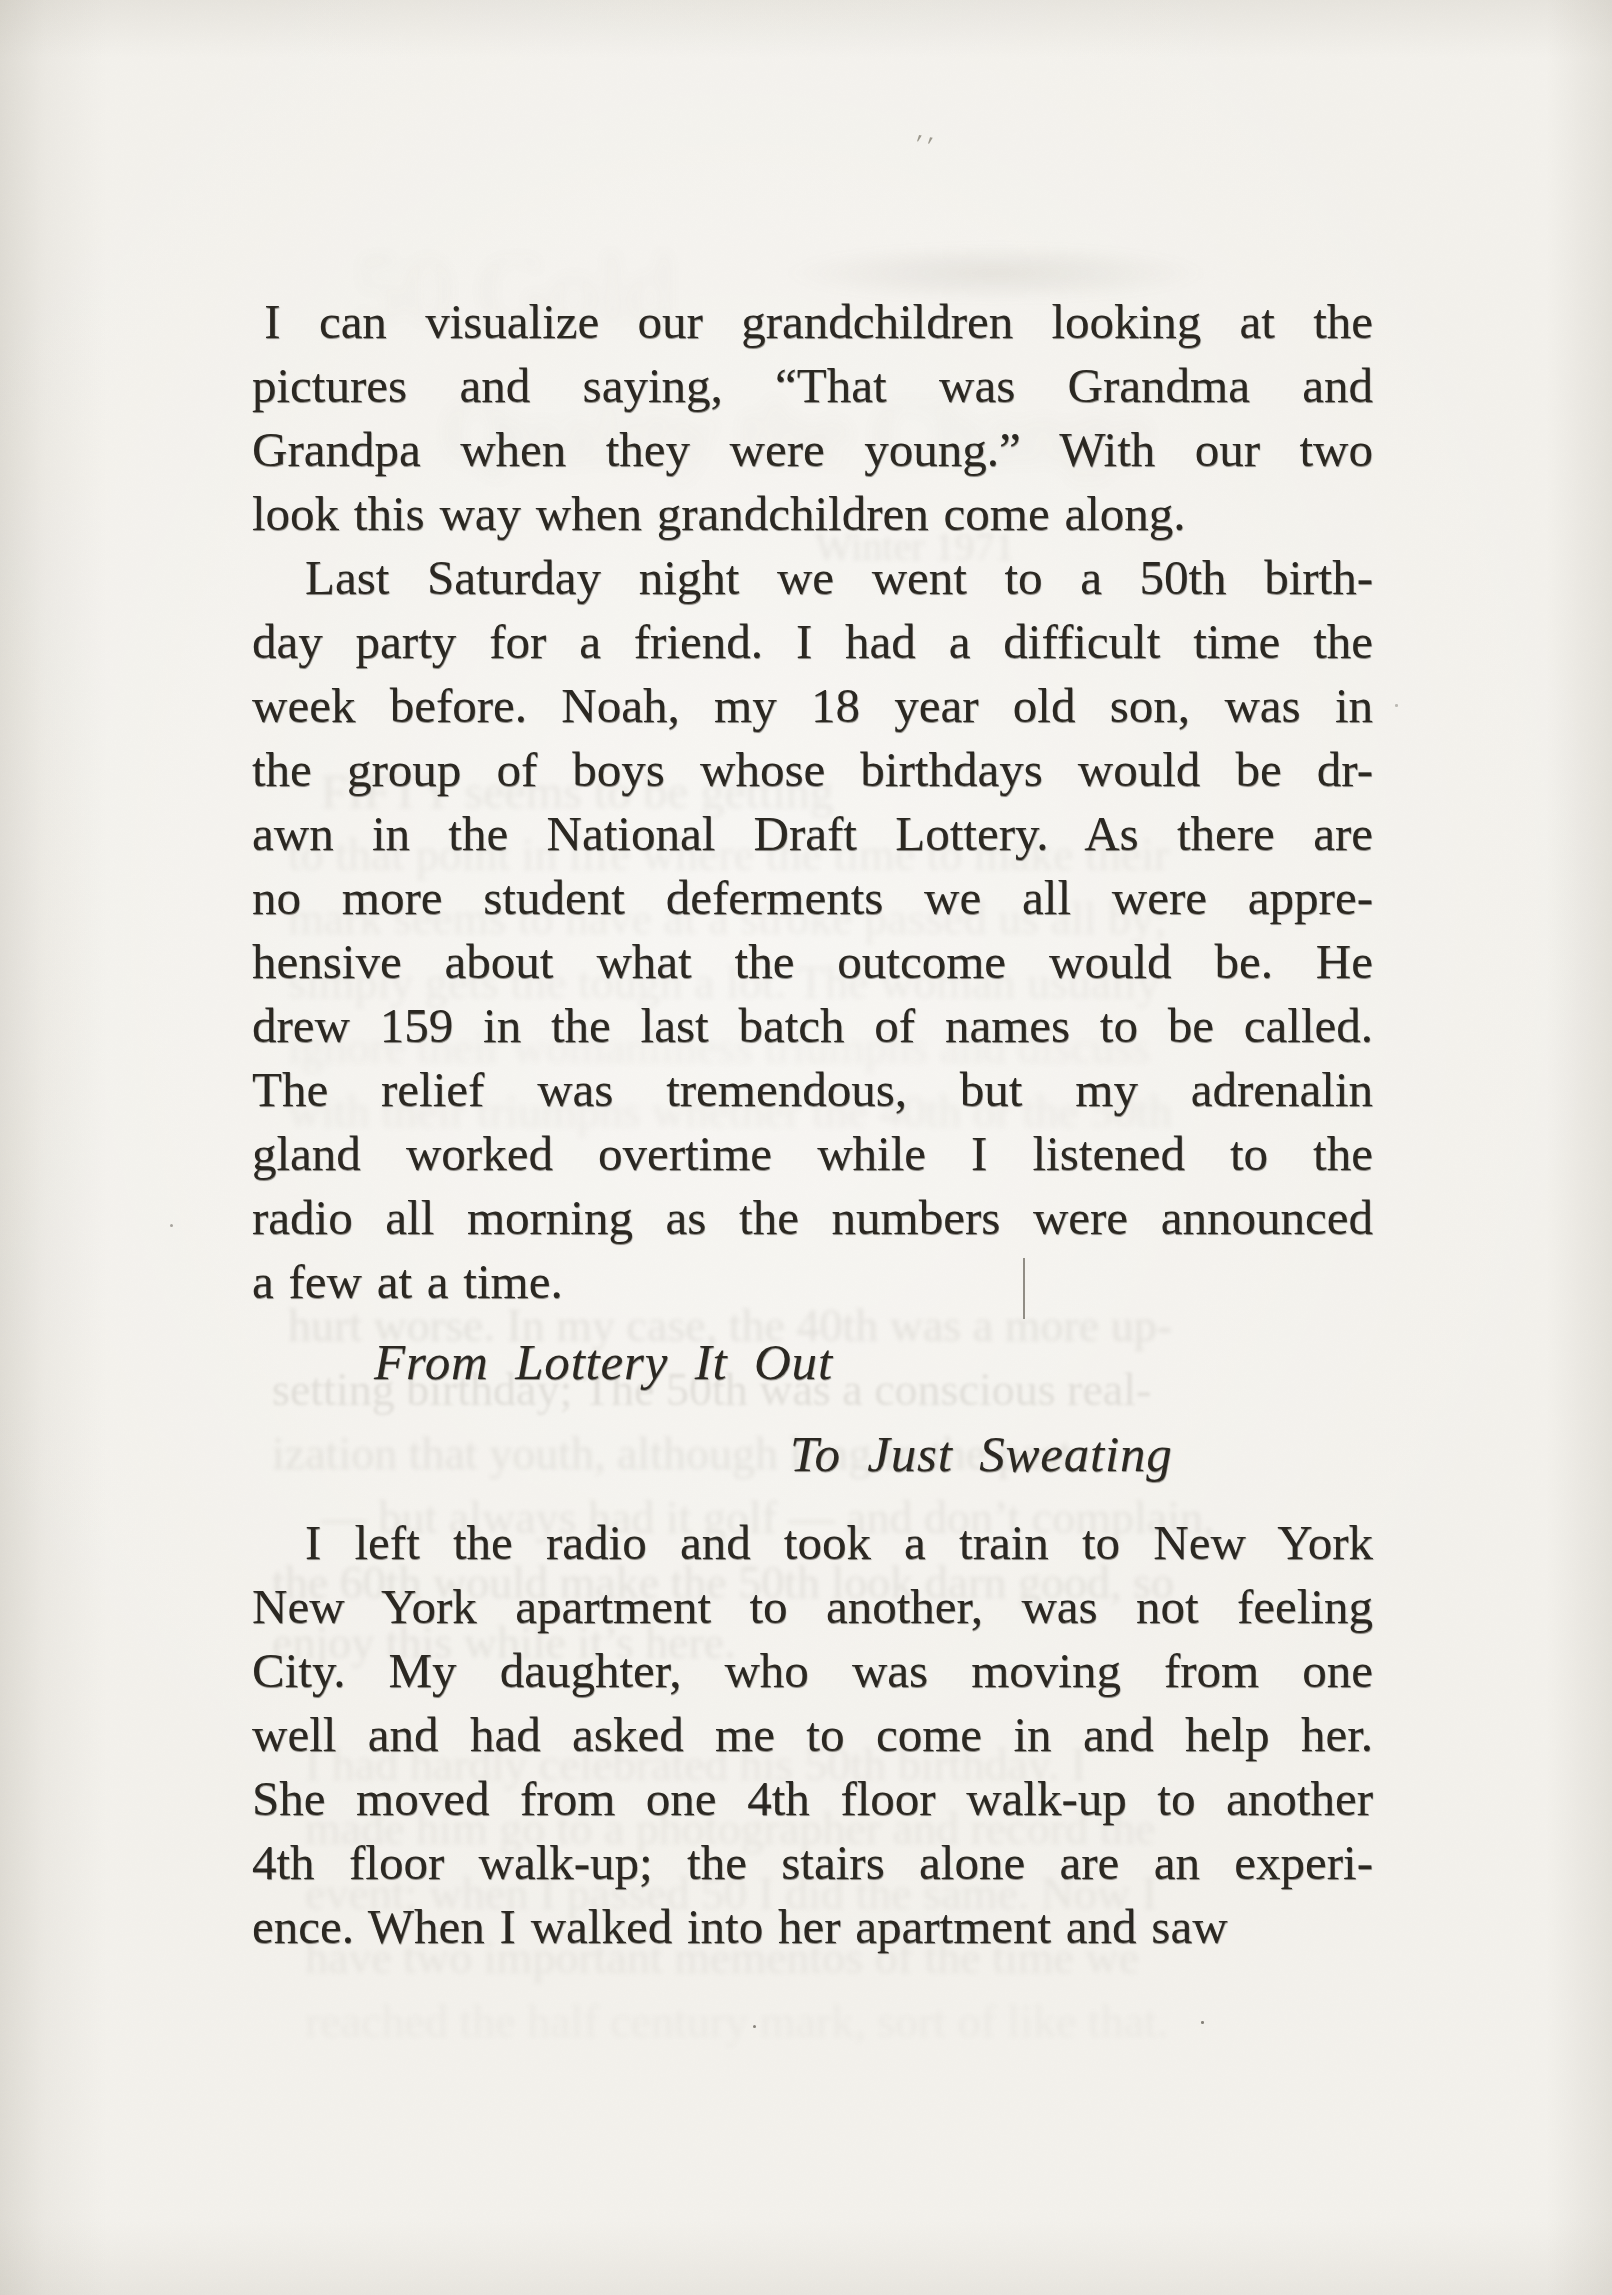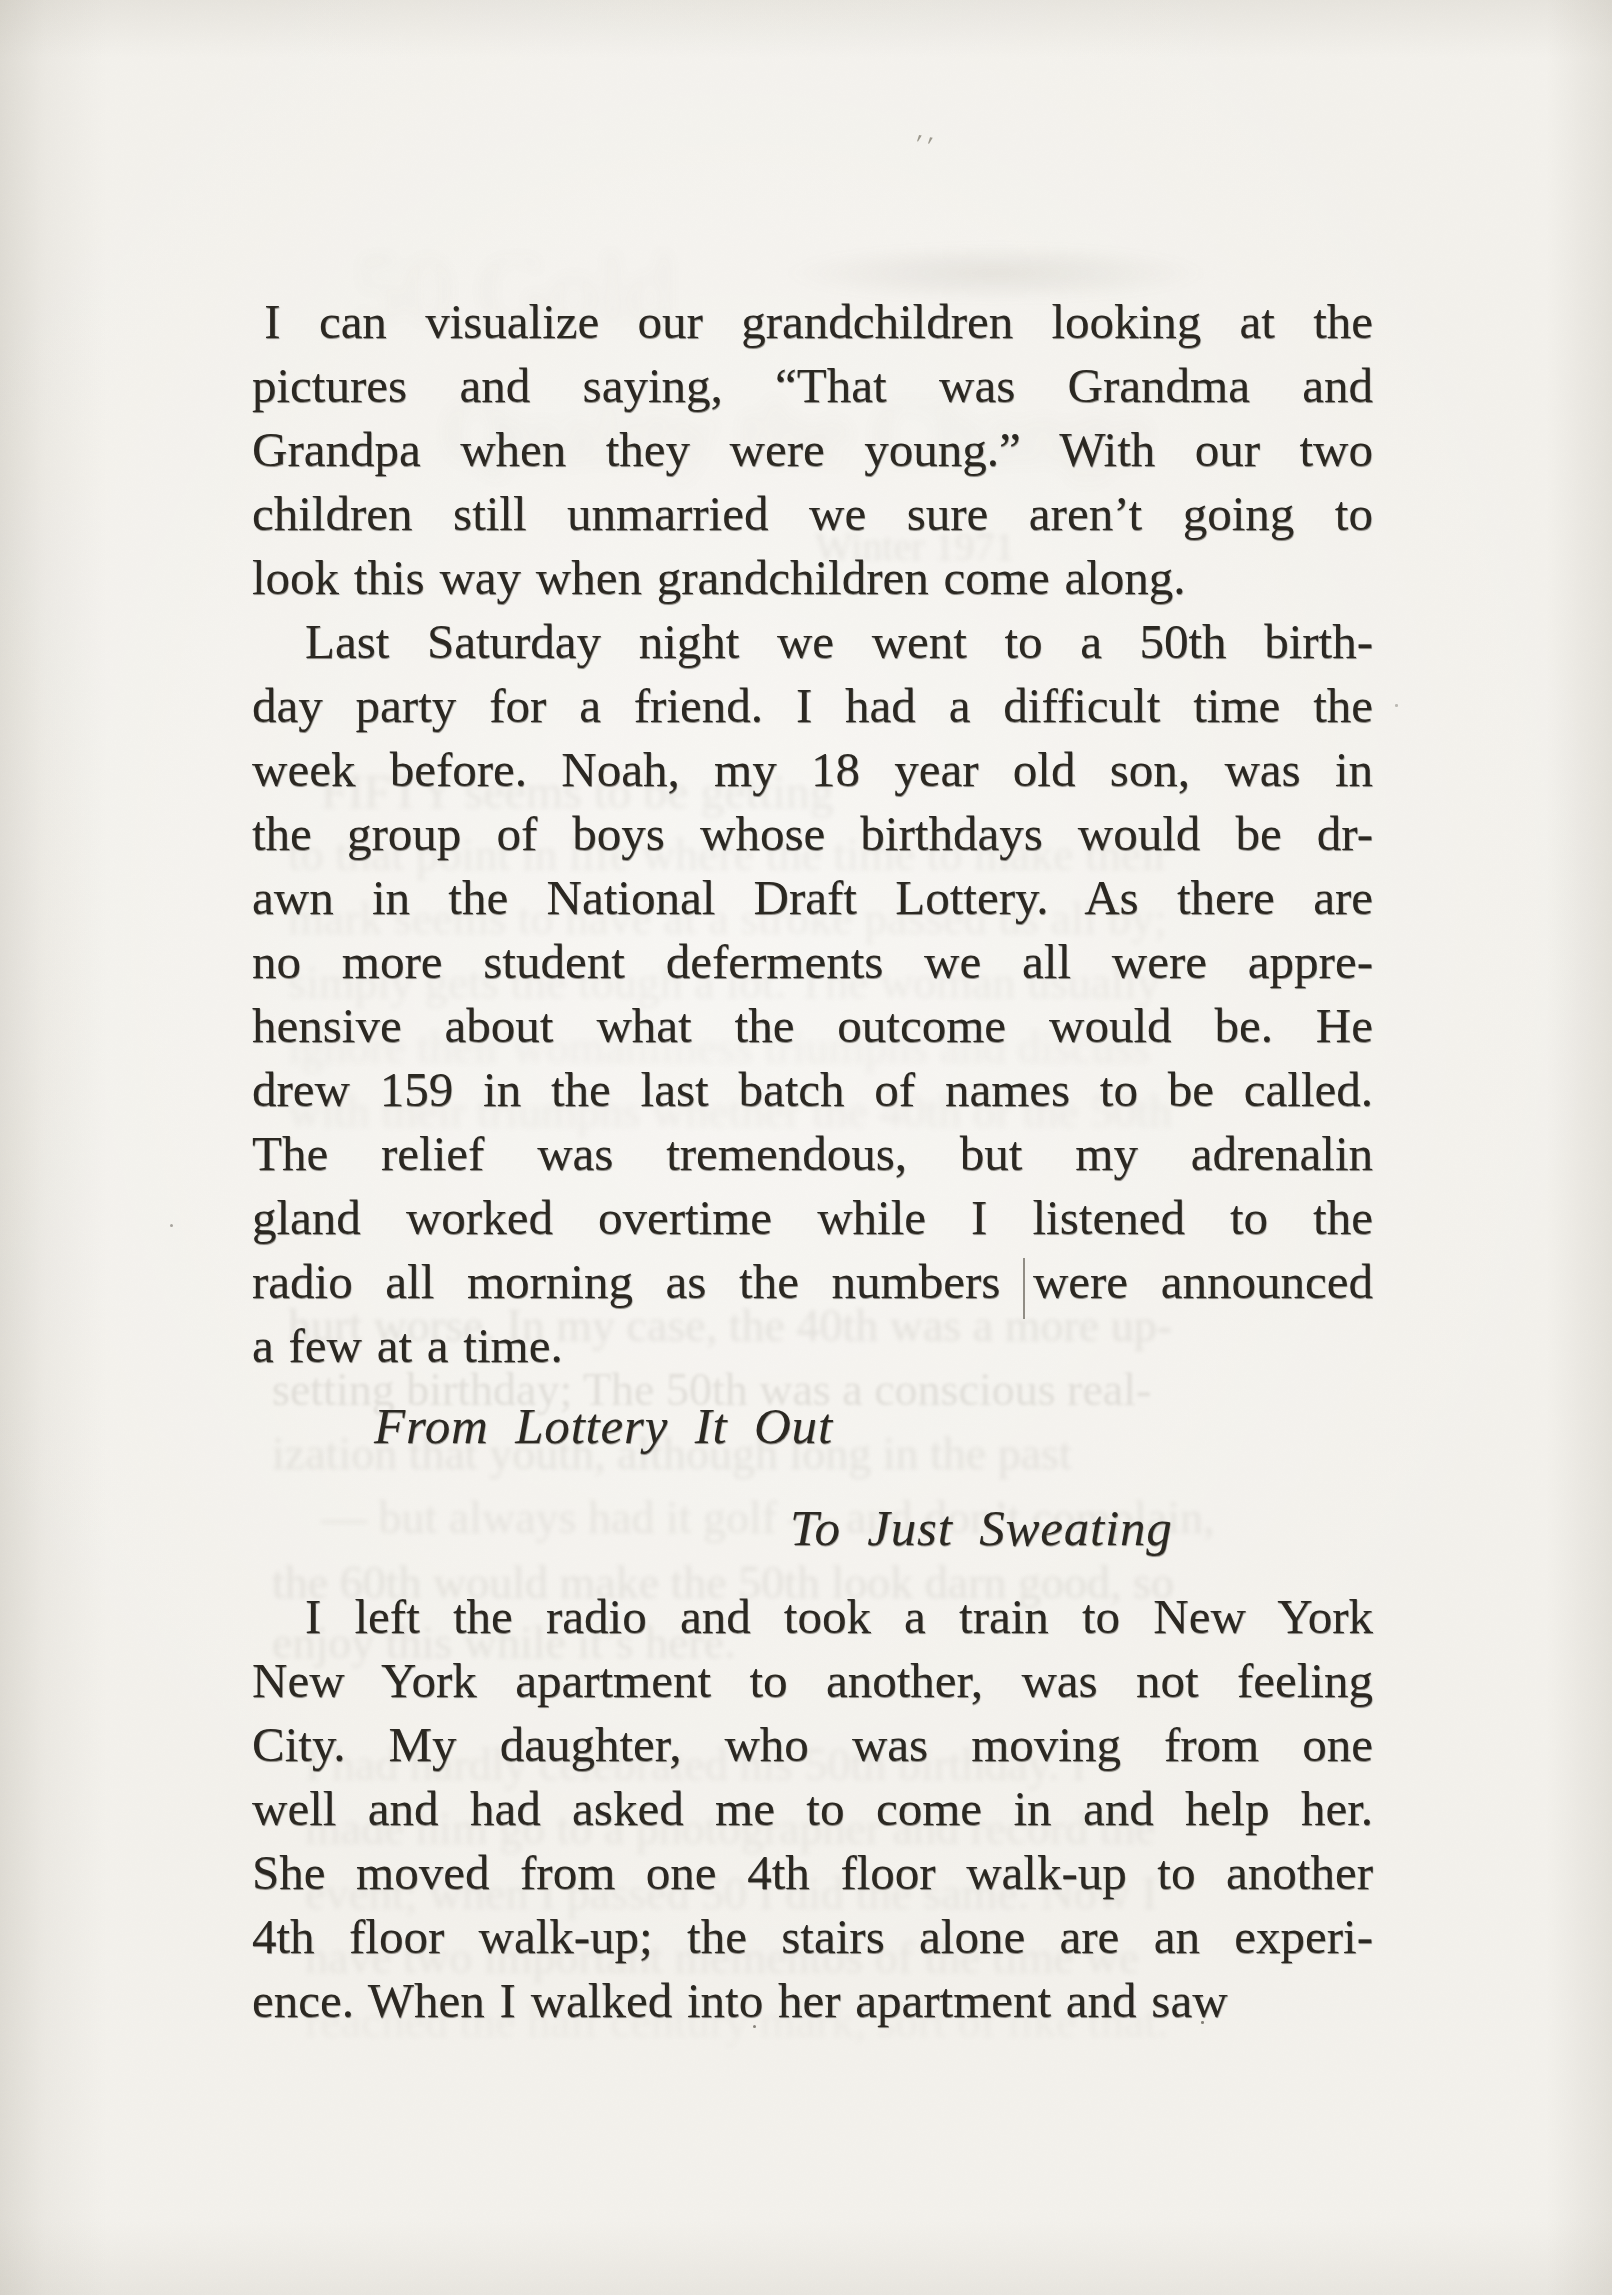--- a/index.html
+++ b/index.html
@@ -37,21 +37,21 @@
   .heading {
     font-style: italic;
     font-size: 51px;
     line-height: 64px;
     height: 64px;
     word-spacing: 13px;
     letter-spacing: 0.8px;
     text-shadow: 0.5px 0.5px 0.8px rgba(43,40,34,0.5);
   }
   .heading.h1 { margin-top: 15.6px; padding-left: 122px; }
-  .heading.h2 { margin-top: 38px; padding-left: 538px; }
+  .heading.h2 { margin-top: 28px; padding-left: 538px; }
   .para3 { margin-top: 25px; }
 
   
   .ghost {
     position: absolute;
     color: #6e685c;
     font-family: "Liberation Serif", "DejaVu Serif", serif;
     white-space: nowrap;
     pointer-events: none;
   }
@@ -139,21 +139,20 @@
   <div class="speck s2"></div>
   <div class="speck s3"></div>
   <div class="speck s4"></div>
 
   <div class="text-block">
 
     <div>
       <div class="ln ind1">I can visualize our grandchildren looking at the</div>
       <div class="ln">pictures and saying, “That was Grandma and</div>
       <div class="ln">Grandpa when they were young.” With our two</div>
-      <div class="ln">children still unmarried we sure aren’t going to</div>
       <div class="ln end">look this way when grandchildren come along.</div>
     </div>
 
     <div>
       <div class="ln ind">Last Saturday night we went to a 50th birth-</div>
       <div class="ln">day party for a friend. I had a difficult time the</div>
       <div class="ln">week before. Noah, my 18 year old son, was in</div>
       <div class="ln">the group of boys whose birthdays would be dr-</div>
       <div class="ln">awn in the National Draft Lottery. As there are</div>
       <div class="ln">no more student deferments we all were appre-</div>

